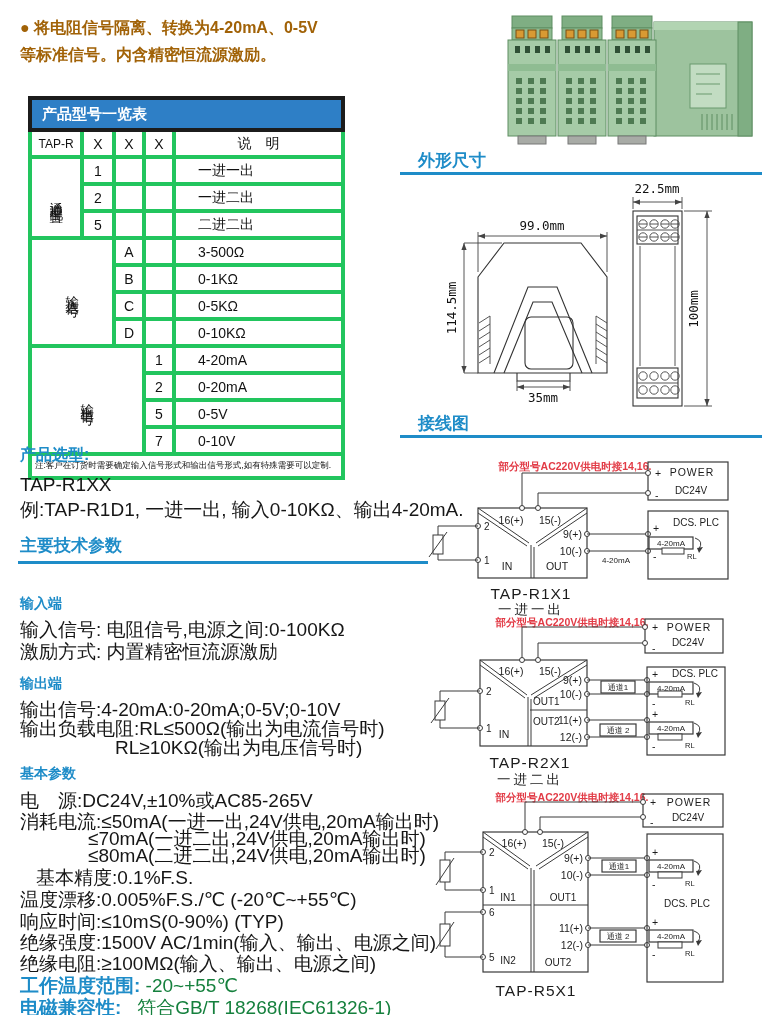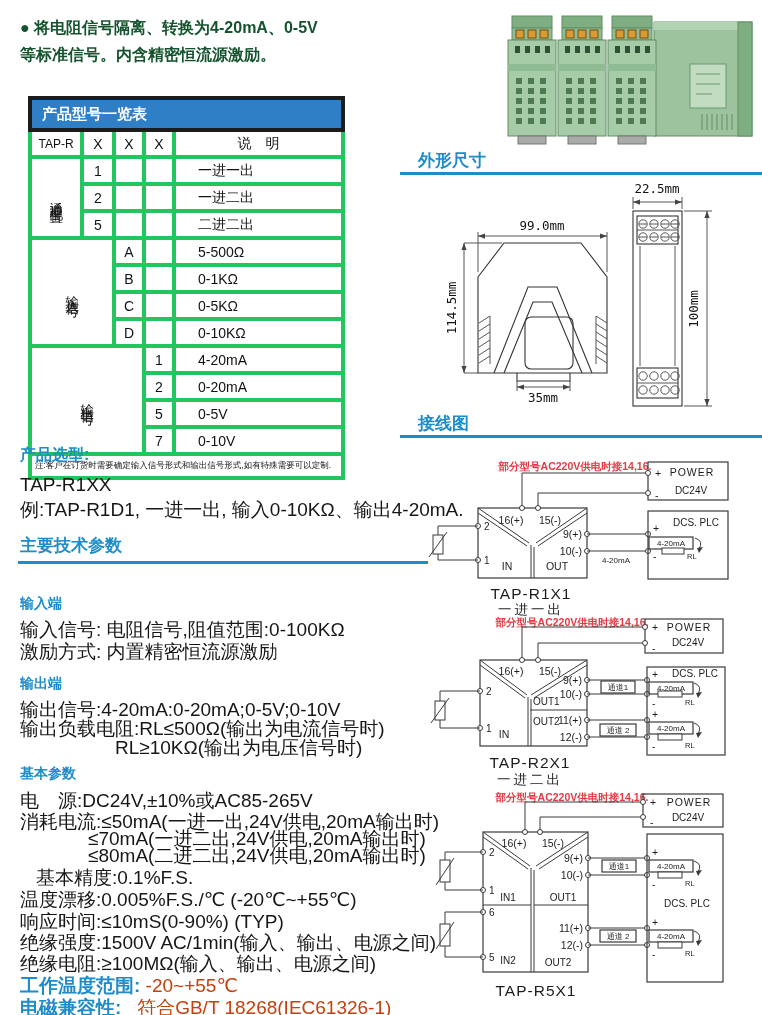--- a/index.html
+++ b/index.html
@@ -3,41 +3,41 @@
 <meta charset="utf-8">
 <style>
   html,body{margin:0;padding:0;}
   body{
     width:762px;height:1015px;background:#ffffff;
     font-family:"Liberation Sans","DejaVu Sans",sans-serif;
     color:#141414;position:relative;overflow:hidden;
   }
   .abs{position:absolute;}
   
-  .intro{left:20px;top:14px;width:312px;font-size:16px;font-weight:bold;line-height:27px;color:#14532d;}
+  .intro{left:20px;top:14px;width:312px;font-size:16px;font-weight:bold;line-height:27px;color:#a16207;}
   .intro .b{margin-bottom:2px;}
   
   .model-table{left:28px;top:96px;border-collapse:collapse;table-layout:fixed;width:317px;background:#fff;}
   .model-table td{border:4px solid #22c55e;font-size:14px;color:#111;height:23px;padding:0;text-align:center;vertical-align:middle;}
   .model-table td.title{background:#2e7fc6;color:#fff;font-weight:bold;text-align:left;padding:3px 0 3px 10px;font-size:15px;height:22px;border-color:#1c1c1c;}
   .model-table td.desc{text-align:left;padding-left:22px;}
   .model-table td.code{font-size:14px;}
   .model-table td.modelcell{font-size:12px;}
   .model-table td.note{font-size:8.5px;text-align:left;padding:2px 3px;white-space:nowrap;height:16px;}
   .vtext{writing-mode:vertical-lr;text-orientation:upright;letter-spacing:3px;font-size:13.5px;display:inline-block;line-height:1.15;}
   
   .blue{color:#1e8cc8;}
   .h-big{font-size:17px;font-weight:bold;}
   .h-mid{font-size:16px;font-weight:bold;}
   .h-small{font-size:14px;font-weight:bold;}
   .line{font-size:19px;color:#161616;white-space:nowrap;}
   .pl68{padding-left:68px;}
   .pl95{padding-left:95px;}
   .rule{height:3px;background:#1e8cc8;}
-  .kv .v{color:#c2410c;font-weight:normal;}
+  .kv .v{color:#15803d;font-weight:normal;}
   
   svg text{font-family:"Liberation Sans","DejaVu Sans",sans-serif;fill:#1c1c1c;}
   .wire{stroke:#3a3a3a;stroke-width:1;fill:none;}
   .boxl{stroke:#3a3a3a;stroke-width:1.2;fill:none;}
   .term{fill:#ffffff;stroke:#3a3a3a;stroke-width:1;}
   .lbl{font-size:10.5px;}
   .lbl2{font-size:10px;}
   .sm{font-size:8px;}
   .sm2{font-size:7.5px;}
   .red-t{fill:#e23b46;font-weight:bold;font-size:10.5px;}
@@ -89,21 +89,21 @@
   <tr>
     <td class="code">5</td>
     <td></td>
     <td></td>
     <td class="desc">二进二出</td>
   </tr>
   <tr>
     <td rowspan="4" colspan="2"><span class="vtext">输入信号</span></td>
     <td class="code">A</td>
     <td></td>
-    <td class="desc">5-500Ω</td>
+    <td class="desc">3-500Ω</td>
   </tr>
   <tr>
     <td class="code">B</td>
     <td></td>
     <td class="desc">0-1KΩ</td>
   </tr>
   <tr>
     <td class="code">C</td>
     <td></td>
     <td class="desc">0-5KΩ</td>
@@ -137,21 +137,21 @@
   </table>
 
 <div class="abs blue h-mid" style="left:20px;top:445px;">产品选型:</div>
 <div class="abs line" style="left:20px;top:474px;">TAP-R1XX</div>
 <div class="abs line" style="left:20px;top:497px;">例:TAP-R1D1, 一进一出, 输入0-10KΩ、输出4-20mA.</div>
 
 <div class="abs blue h-big" style="left:20px;top:534px;">主要技术参数</div>
 <div class="abs rule" style="left:18px;top:561px;width:410px;"></div>
 
 <div class="abs blue h-small" style="left:20px;top:595px;">输入端</div>
-<div class="abs line" style="left:20px;top:617px;">输入信号: 电阻信号,阻值范围:0-100KΩ</div>
+<div class="abs line" style="left:20px;top:617px;">输入信号: 电阻信号,电源之间:0-100KΩ</div>
 <div class="abs line" style="left:20px;top:639px;">激励方式: 内置精密恒流源激励</div>
 
 <div class="abs blue h-small" style="left:20px;top:675px;">输出端</div>
 <div class="abs line" style="left:20px;top:697px;">输出信号:4-20mA:0-20mA;0-5V;0-10V</div>
 <div class="abs line" style="left:20px;top:716px;">输出负载电阻:RL≤500Ω(输出为电流信号时)</div>
 <div class="abs line pl95" style="left:20px;top:735px;">RL≥10KΩ(输出为电压信号时)</div>
 
 <div class="abs blue h-small" style="left:20px;top:765px;">基本参数</div>
 <div class="abs line" style="left:20px;top:788px;">电　源:DC24V,±10%或AC85-265V</div>
 <div class="abs line" style="left:20px;top:809px;">消耗电流:≤50mA(一进一出,24V供电,20mA输出时)</div>

